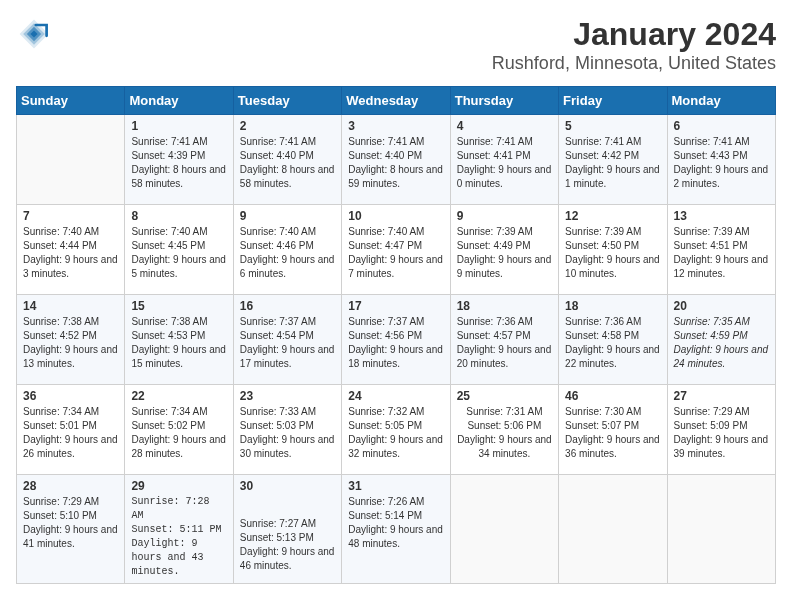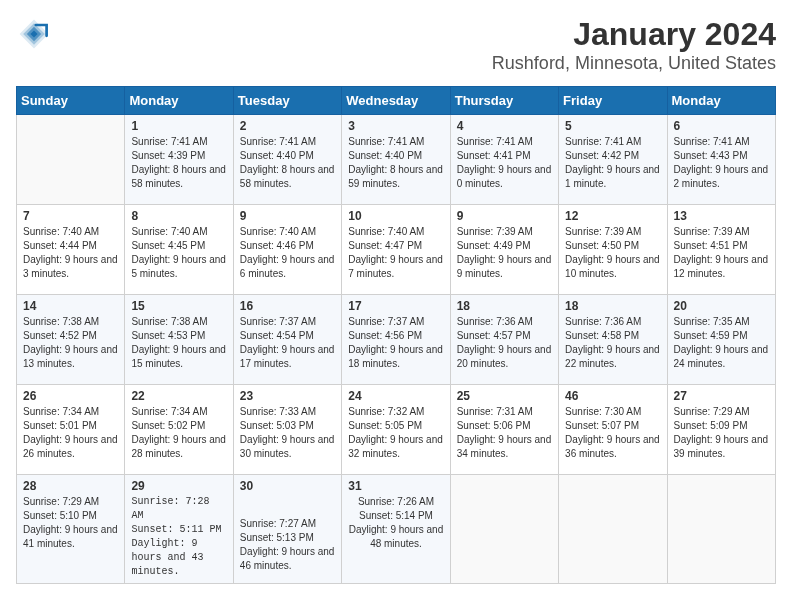--- a/index.html
+++ b/index.html
@@ -222,28 +222,28 @@
 Daylight: 9 hours and 20 minutes.</div>
         </td>
         <td>
           <span class="day-number">18</span>
           <div class="day-info" style="white-space: pre-line;">Sunrise: 7:36 AM
 Sunset: 4:58 PM
 Daylight: 9 hours and 22 minutes.</div>
         </td>
         <td>
           <span class="day-number">20</span>
-          <div class="day-info" style="white-space: pre-line;">Sunrise: 7:35 AM
+          <div class="day-info" style="white-space: pre-line; font-style: italic;">Sunrise: 7:35 AM
 Sunset: 4:59 PM
 Daylight: 9 hours and 24 minutes.</div>
         </td>
       </tr>
       <tr>
         <td>
-          <span class="day-number">26</span>
+          <span class="day-number">36</span>
           <div class="day-info" style="white-space: pre-line;">Sunrise: 7:34 AM
 Sunset: 5:01 PM
 Daylight: 9 hours and 26 minutes.</div>
         </td>
         <td>
           <span class="day-number">22</span>
           <div class="day-info" style="white-space: pre-line;">Sunrise: 7:34 AM
 Sunset: 5:02 PM
 Daylight: 9 hours and 28 minutes.</div>
         </td>
@@ -254,21 +254,21 @@
 Daylight: 9 hours and 30 minutes.</div>
         </td>
         <td>
           <span class="day-number">24</span>
           <div class="day-info" style="white-space: pre-line;">Sunrise: 7:32 AM
 Sunset: 5:05 PM
 Daylight: 9 hours and 32 minutes.</div>
         </td>
         <td>
           <span class="day-number">25</span>
-          <div class="day-info" style="white-space: pre-line;">Sunrise: 7:31 AM
+          <div class="day-info" style="white-space: pre-line; text-align: center;">Sunrise: 7:31 AM
 Sunset: 5:06 PM
 Daylight: 9 hours and 34 minutes.</div>
         </td>
         <td>
           <span class="day-number">46</span>
           <div class="day-info" style="white-space: pre-line;">Sunrise: 7:30 AM
 Sunset: 5:07 PM
 Daylight: 9 hours and 36 minutes.</div>
         </td>
         <td>
@@ -292,21 +292,21 @@
 Daylight: 9 hours and 43 minutes.</div>
         </td>
         <td>
           <span class="day-number">30</span>
           <div class="day-info" style="white-space: pre-line; margin-top: 24px;">Sunrise: 7:27 AM
 Sunset: 5:13 PM
 Daylight: 9 hours and 46 minutes.</div>
         </td>
         <td>
           <span class="day-number">31</span>
-          <div class="day-info" style="white-space: pre-line; text-align: center;">Sunrise: 7:26 AM
+          <div class="day-info" style="white-space: pre-line;">Sunrise: 7:26 AM
 Sunset: 5:14 PM
 Daylight: 9 hours and 48 minutes.</div>
         </td>
         <td class="empty" style="background: rgb(249, 249, 249);"></td>
         <td class="empty" style="background: rgb(249, 249, 249);"></td>
         <td class="empty" style="background: rgb(249, 249, 249);"></td>
       </tr>
     </tbody>
 </table>
 

